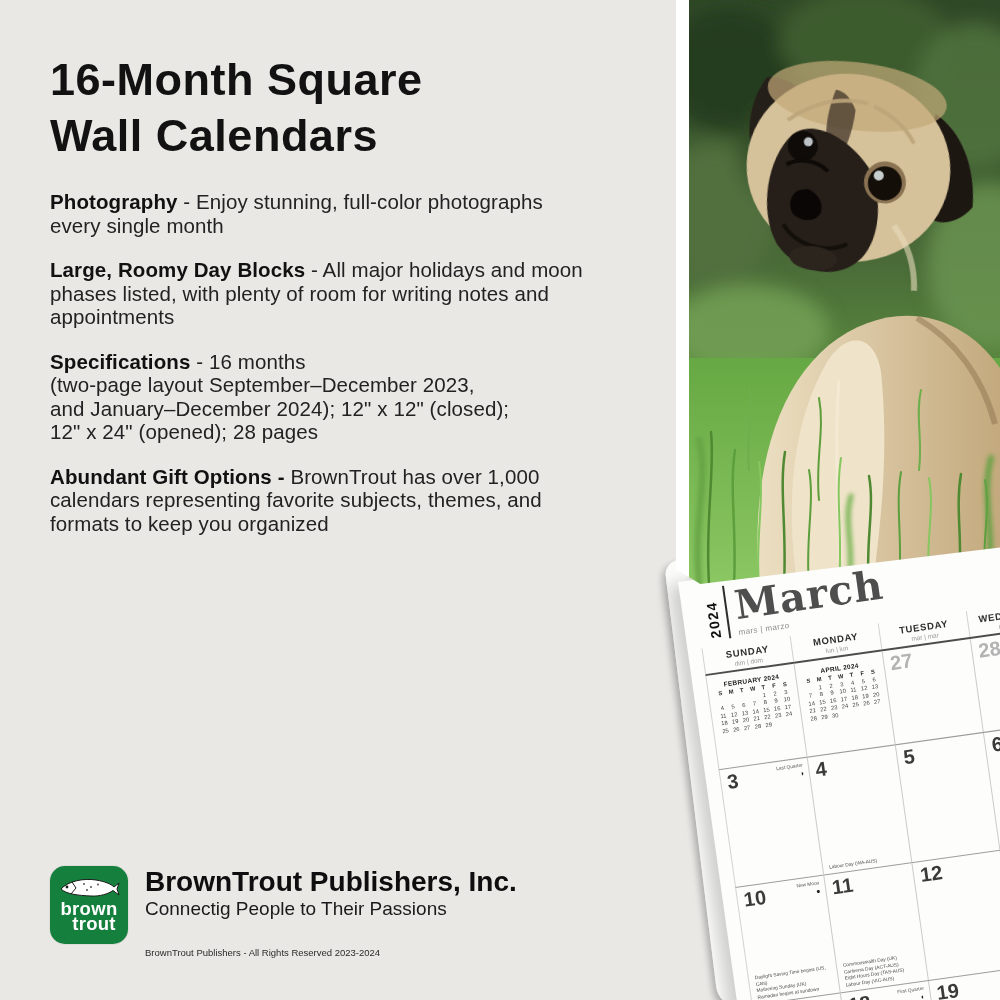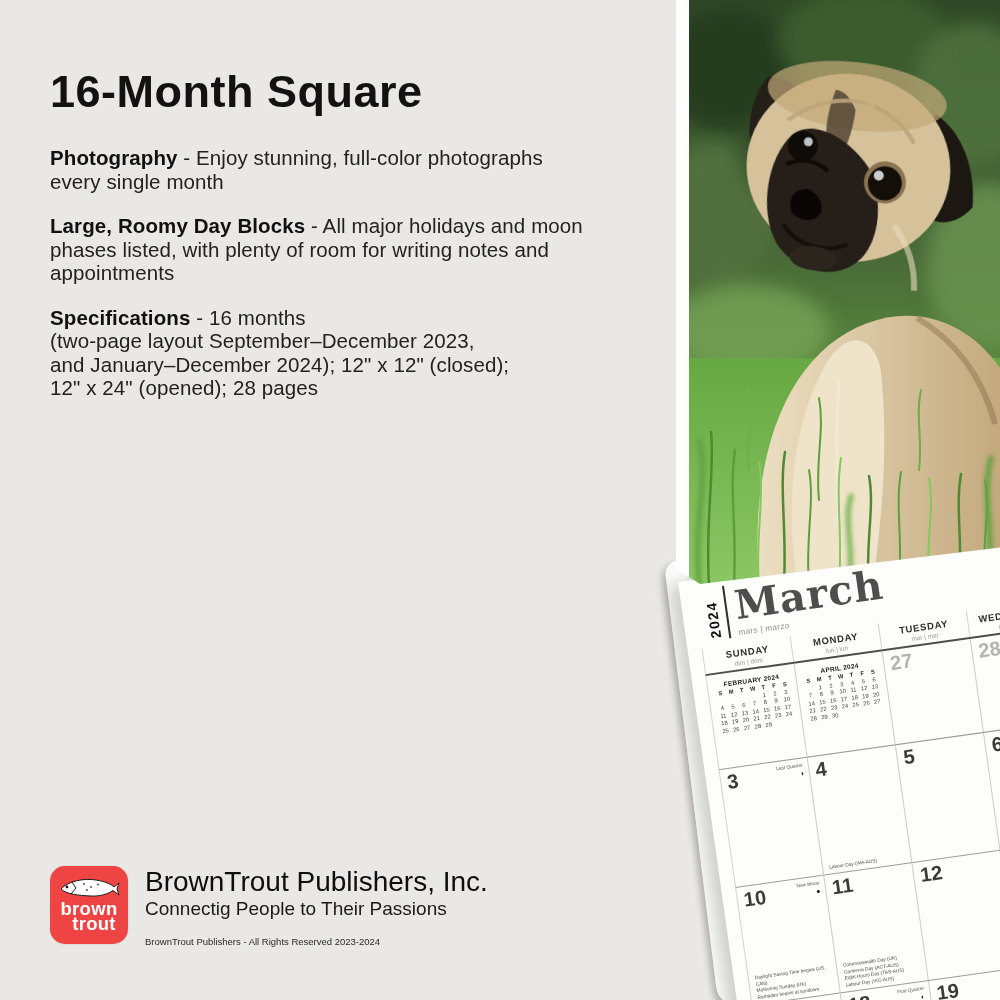--- a/index.html
+++ b/index.html
@@ -1,34 +1,34 @@
 <!DOCTYPE html>
 <html><head>
 <meta charset="utf-8">
 <style>
   html,body{margin:0;padding:0;background:#cfcecc;}
   .stage{position:relative;width:1000px;height:1000px;overflow:hidden;background:#e9e8e5;
          font-family:"Liberation Sans",sans-serif;color:#1c1c1c;}
   
-  .copy{position:absolute;left:50px;top:64px;width:545px;}
+  .copy{position:absolute;left:50px;top:52px;width:545px;}
   .headline{font-size:45px;line-height:56px;font-weight:700;letter-spacing:.5px;margin:0 0 26px;color:#121212;}
   .features{margin:0;}
   .feature{margin:14px 0 21px;font-size:20.5px;line-height:23.5px;letter-spacing:.1px;color:#222;}
   .flabel{font-weight:700;color:#111;}
   .ftext{white-space:pre-line;}
   
   .pub{position:absolute;left:50px;top:866px;display:flex;gap:17px;width:630px;align-items:flex-start;}
   .logo{width:78px;height:78px;border-radius:15px;flex:none;display:flex;flex-direction:column;align-items:center;
-        background:#ef4444;box-shadow:0 0 0 1px rgba(0,0,0,.05);}
+        background:#15803d;box-shadow:0 0 0 1px rgba(0,0,0,.05);}
   .logo svg{margin-top:9px;}
   .lw{color:#fff;font-size:18.5px;font-weight:700;line-height:15px;letter-spacing:.3px;}
   .lw2{margin-left:10px;}
-  .pub-name{font-size:28px;font-weight:400;color:#0e0e0e;line-height:32px;}
+  .pub-name{font-size:28px;font-weight:700;color:#0e0e0e;line-height:32px;}
   .pub-tagline{font-size:19px;color:#1a1a1a;}
-  .pub-legal{font-size:9.5px;line-height:13.5px;margin-top:15px;color:#2a2a2a;}
+  .pub-legal{font-size:9.5px;line-height:13.5px;margin-top:26px;color:#2a2a2a;}
   
   .page-stack{position:absolute;left:664px;top:562px;width:34px;height:450px;z-index:1;
               background:linear-gradient(90deg,#fbfbf9 55%,#d8d7d3);transform:rotate(-7deg);transform-origin:0 0;
               border-radius:14px 0 0 22px;box-shadow:-4px 3px 6px rgba(0,0,0,.22);}
   .photo-page{position:absolute;left:676px;top:0;width:324px;height:590px;background:#fff;z-index:3;
               clip-path:polygon(0 0,100% 0,100% 92.8%,7.5% 99%,0 96.5%);
               filter:drop-shadow(-5px 3px 6px rgba(0,0,0,.3));}
   .photo-page svg{position:absolute;left:13px;top:0;width:311px;height:584px;}
   
   .cal-page{position:absolute;left:678px;top:582px;width:392px;height:640px;z-index:2;background:#fdfdfc;
@@ -57,28 +57,29 @@
   .mgrid{display:grid;grid-template-columns:repeat(7,1fr);margin-top:2px;}
   .mgrid span{font-size:5.8px;line-height:7.6px;text-align:center;color:#3c3c3c;}
   .mgrid span.mh{font-weight:700;color:#222;}
 </style>
 </head>
 <body>
 
 <div class="stage">
 
   <section class="copy">
-    <h1 class="headline"><span>16-Month Square</span><br></h1>
+    <h1 class="headline"><span>16-Month Square</span><br><span>Wall Calendars</span></h1>
     <div class="features">
         <p class="feature"><b class="flabel">Photography</b><span class="ftext"> - Enjoy stunning, full-color photographs every single month</span></p>
         <p class="feature"><b class="flabel">Large, Roomy Day Blocks</b><span class="ftext"> - All major holidays and moon phases listed, with plenty of room for writing notes and appointments</span></p>
         <p class="feature"><b class="flabel">Specifications</b><span class="ftext"> - 16 months
 (two-page layout September–December 2023,
 and January–December 2024); 12" x 12" (closed);
 12" x 24" (opened); 28 pages</span></p>
+        <p class="feature"><b class="flabel">Abundant Gift Options -</b><span class="ftext"> BrownTrout has over 1,000 calendars representing favorite subjects, themes, and formats to keep you organized</span></p>
       </div>
   </section>
 
   <footer class="pub">
     <div class="logo">
       <svg width="62" height="26" viewBox="0 0 62 26">
         <path d="M3 14 C10 6 26 3 38 5 C47 6.5 53 9 56 12 L61 8 L59 14 L61 20 L55 15.5 C50 19 42 21.5 33 21 C20 20.5 8 19 3 14 Z" fill="#ffffff" stroke="#1a1a1a" stroke-width="1"></path>
         <path d="M14 7 L18 13 L13 19" fill="none" stroke="#1a1a1a" stroke-width="1"></path>
         <circle cx="9" cy="12" r="1.4" fill="#1a1a1a"></circle>
         <circle cx="26" cy="9" r="1" fill="#555"></circle>

